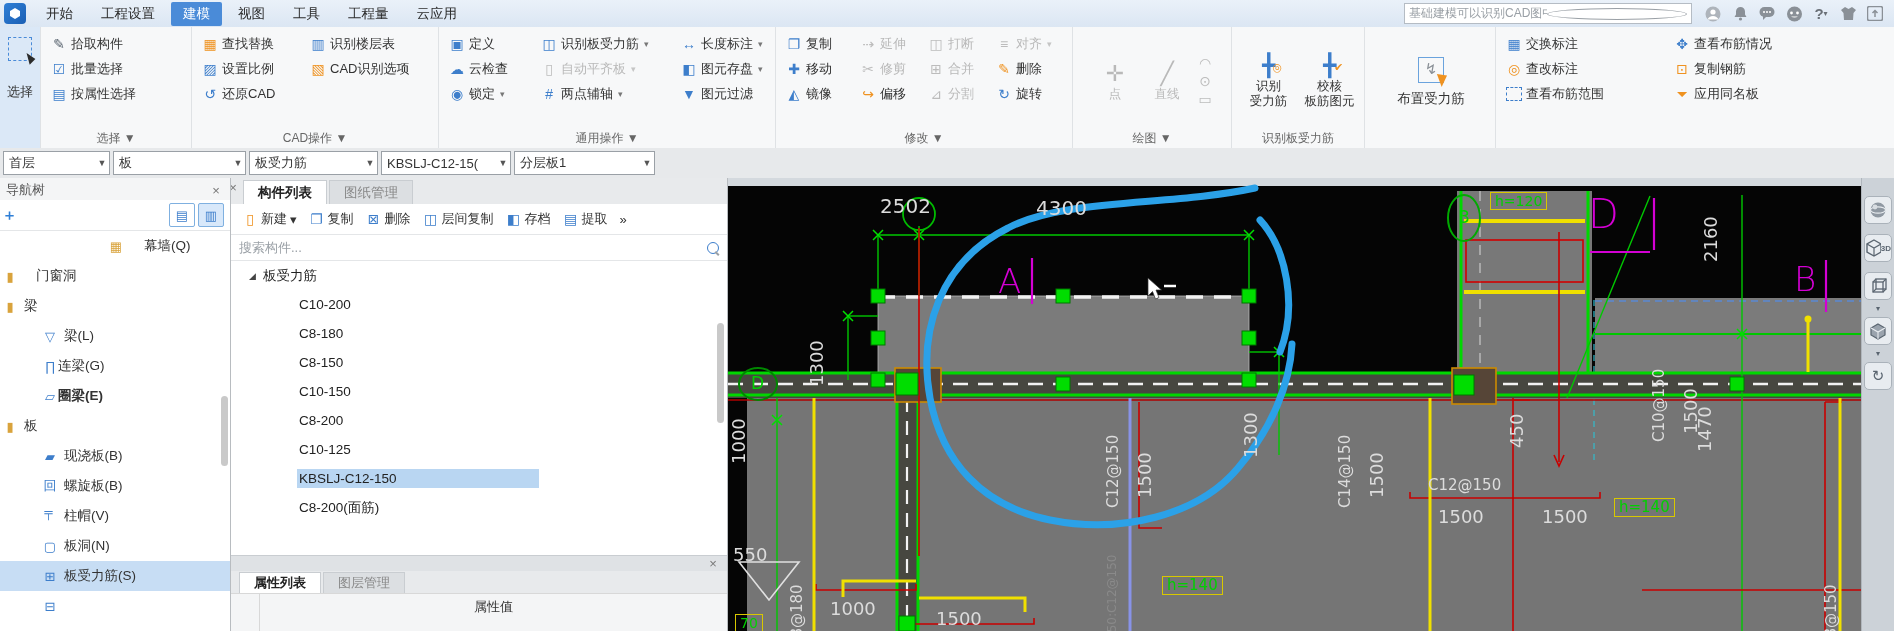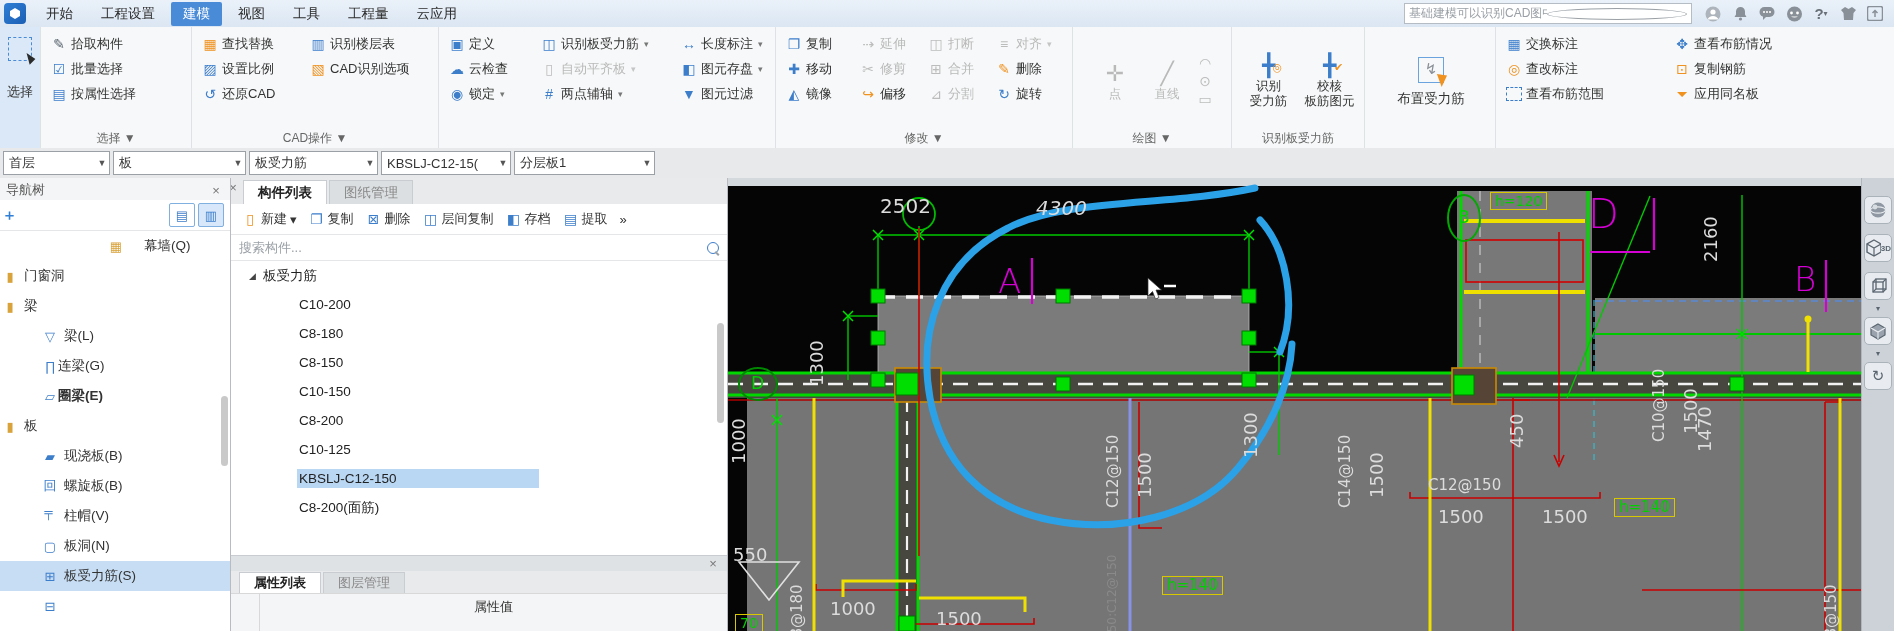--- a/index.html
+++ b/index.html
@@ -277,20 +277,21 @@
               <span class="ic">◧</span>
               <span>图元存盘</span>
               <span class="arr">▾</span>
             </div>
         <div class="ri">
               <span class="ic">▼</span>
               <span>图元过滤</span>
             </div>
       </div>
         </div>
+      <div class="rlabel">通用操作 ▼</div>
     </div>
 
     <div class="rgroup" style="width:296px;">
       <div class="rbody">
           <div class="rcol" style="width:74px;">
         <div class="ri">
               <span class="ic">❐</span>
               <span>复制</span>
             </div>
         <div class="ri">
@@ -465,21 +466,21 @@
           <span class="vbtn on">▥</span>
         </span>
       </div>
       <div id="navtree">
           <div class="trow" style="padding-left: 108px;">
             <span class="ticn grpicn" style="color: rgb(232, 163, 61);">▦</span>
             <span style="margin-left: 20px;">幕墙(Q)</span>
           </div>
           <div class="trow" style="padding-left: 2px;">
             <span class="ticn grpicn" style="color: rgb(217, 163, 60);">▮</span>
-            <span style="margin-left: 6px;">门窗洞</span>
+            <span style="margin-left: 18px;">门窗洞</span>
           </div>
           <div class="trow" style="padding-left: 2px;">
             <span class="ticn grpicn" style="color: rgb(217, 163, 60);">▮</span>
             <span style="margin-left: 6px;">梁</span>
           </div>
           <div class="trow" style="padding-left: 42px;">
             <span class="ticn">▽</span>
             <span style="margin-left: 6px;">梁(L)</span>
           </div>
           <div class="trow" style="padding-left: 42px;">
@@ -724,21 +725,21 @@
         <path d="M1146,278 l0,18 4.5,-4.5 3,7.5 3.5,-1.5 -3,-7.5 5.5,0 z" fill="#fff" stroke="#333" stroke-width="0.7"></path>
         <line x1="1162" y1="286" x2="1174" y2="286" stroke="#fff" stroke-width="2.5"></line>
 
         <g stroke="#2ba1e8" stroke-width="7" fill="none" stroke-linecap="round">
           <path d="M 1253,188 C 1170,206 1062,198 1006,228 C 938,262 916,330 928,398 C 940,462 980,506 1048,520 C 1118,534 1196,516 1236,468 C 1270,428 1288,384 1290,344"></path>
           <path d="M 1258,220 C 1284,248 1296,306 1278,352"></path>
         </g>
       </svg>
       <div id="clabels">
           <div class="cadtxt" style="font-size: 20px; left: 152px; top: 18px;">2502</div>
-          <div class="cadtxt" style="font-size: 20px; left: 308px; top: 20px; font-style: italic;">4300</div>
+          <div class="cadtxt" style="font-size: 20px; left: 308px; top: 20px;">4300</div>
           <div class="cadtxt" style="font-size: 18px; left: 80px; top: 208px; transform: rotate(-90deg); transform-origin: 0px 0px;">1300</div>
           <div class="cadtxt" style="font-size: 18px; left: 514px; top: 280px; transform: rotate(-90deg); transform-origin: 0px 0px;">1300</div>
           <div class="cadtxt" style="font-size: 18px; left: 2px; top: 286px; transform: rotate(-90deg); transform-origin: 0px 0px;">1000</div>
           <div class="cadtxt" style="font-size: 18px; left: 5px; top: 368px;">550</div>
           <div class="cadtxt" style="font-size: 18px; left: 102px; top: 422px;">1000</div>
           <div class="cadtxt" style="font-size: 18px; left: 208px; top: 432px;">1500</div>
           <div class="cadtxt" style="font-size: 15px; left: 378px; top: 330px; transform: rotate(-90deg); transform-origin: 0px 0px;">C12@150</div>
           <div class="cadtxt" style="font-size: 18px; left: 408px; top: 320px; transform: rotate(-90deg); transform-origin: 0px 0px;">1500</div>
           <div class="cadtxt gy" style="font-size: 12px; left: 378px; top: 462px; transform: rotate(-90deg); transform-origin: 0px 0px;">150:C12@150</div>
           <div class="cadtxt g bx" style="font-size: 15px; left: 434px; top: 398px;">h=140</div>

